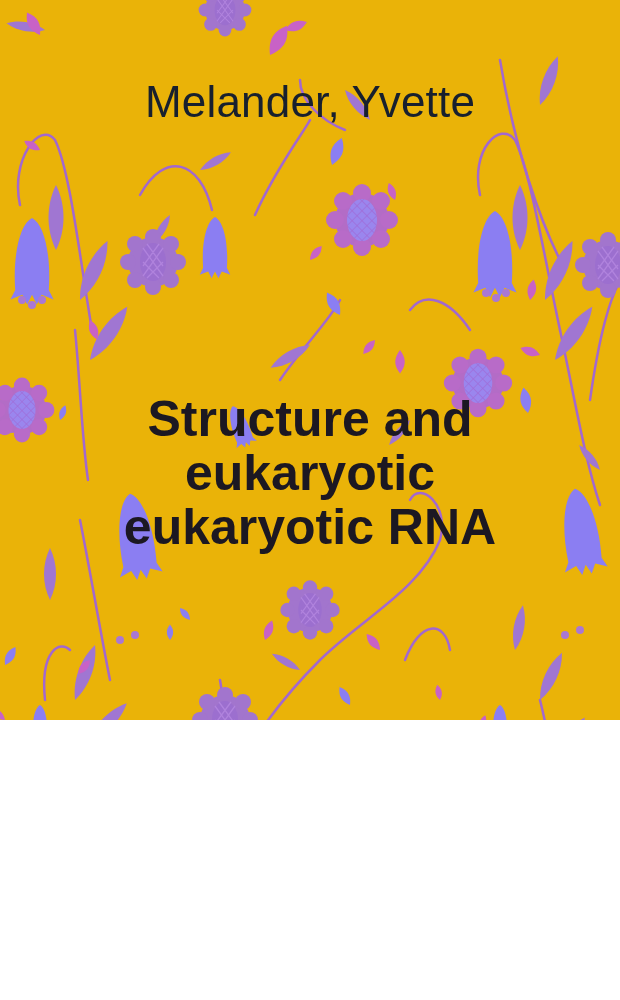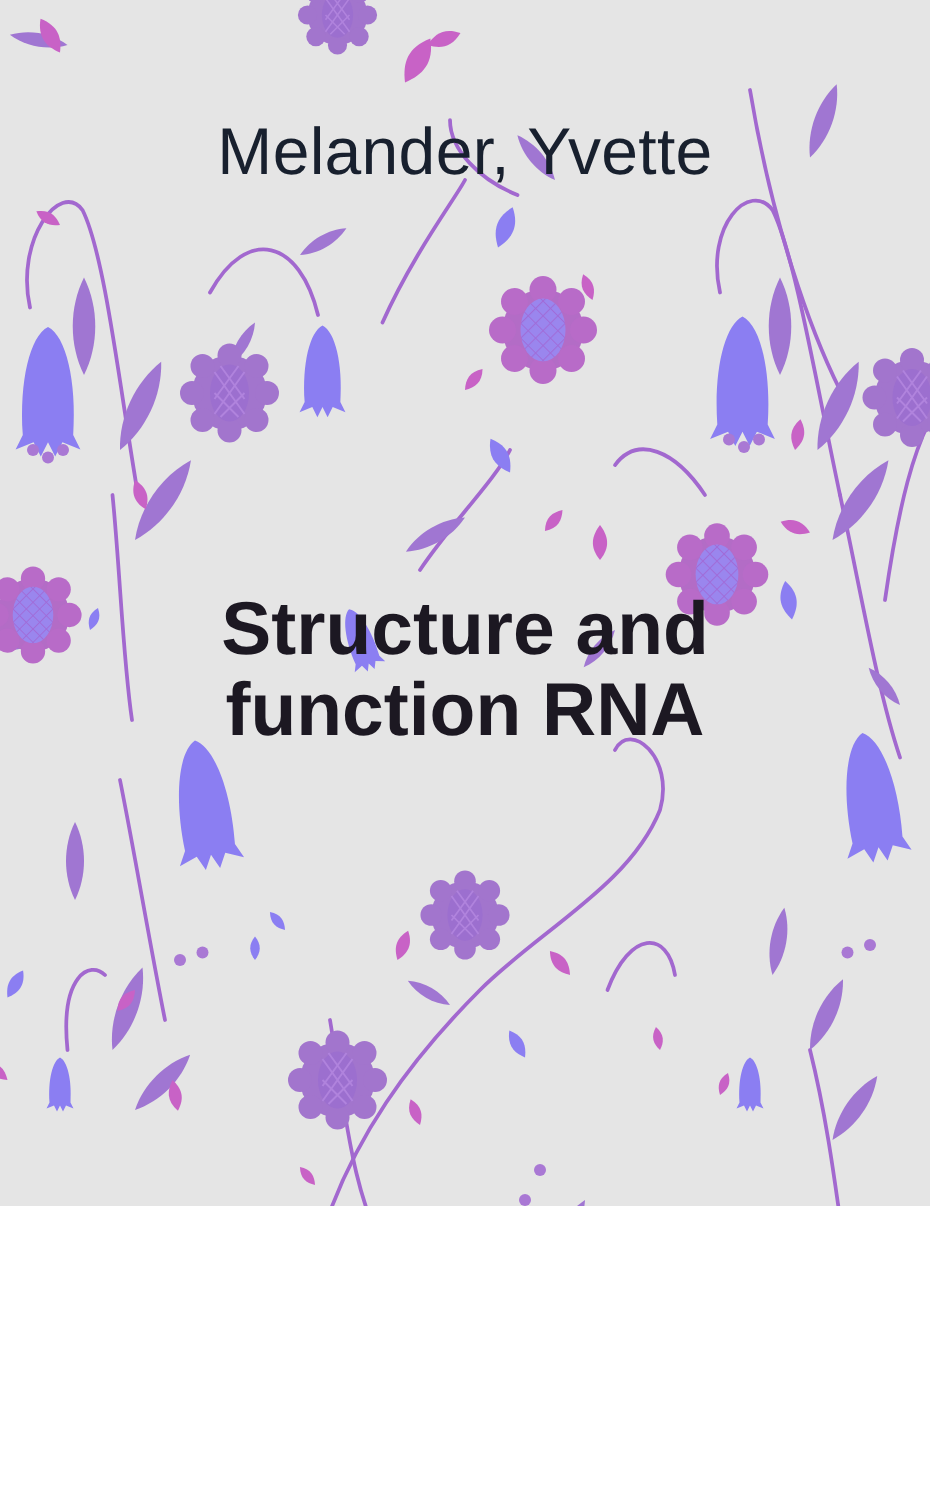--- a/index.html
+++ b/index.html
@@ -1,20 +1,20 @@
 <!DOCTYPE html>
 <html><head>
 <meta charset="utf-8">
 <style>
   html, body { margin: 0; padding: 0; }
   body { width: 620px; height: 1000px; overflow: hidden; }
   .cover {
     position: relative;
-    width: 620px; height: 804px;
-    background: #e5e5e5;
+    width: 620px; height: 720px;
+    background: #eab308;
     overflow: hidden;
   }
   .pattern { position: absolute; left: 0; top: 0; width: 620px; height: 1000px; }
   .author {
     position: absolute;
     left: 0; width: 620px;
     top: 74px;
     text-align: center;
     font-family: "Liberation Sans", sans-serif;
     font-size: 44px;
@@ -216,15 +216,16 @@
     <use href="#sunflower-muted" transform="translate(310 610) scale(0.9)"></use>
     <use href="#sunflower-muted" transform="translate(150 985) scale(0.8)"></use>
     <use href="#sunflower-muted" transform="translate(605 990) scale(0.8)"></use>
     <use href="#sunflower-muted" transform="translate(225 10) scale(0.8)"></use>
   </svg>
 
   <div class="author">Melander, Yvette</div>
 
   <div class="title">
     <span>Structure and</span>
-    <span>function RNA</span>
+    <span>eukaryotic</span>
+    <span>eukaryotic RNA</span>
   </div>
 </div>
 
 </body></html>

